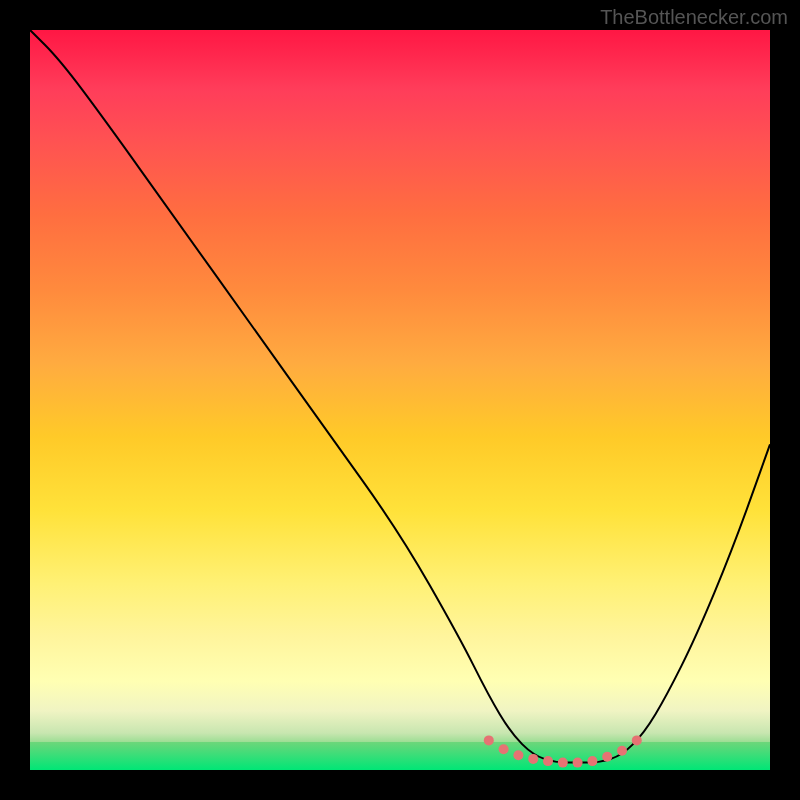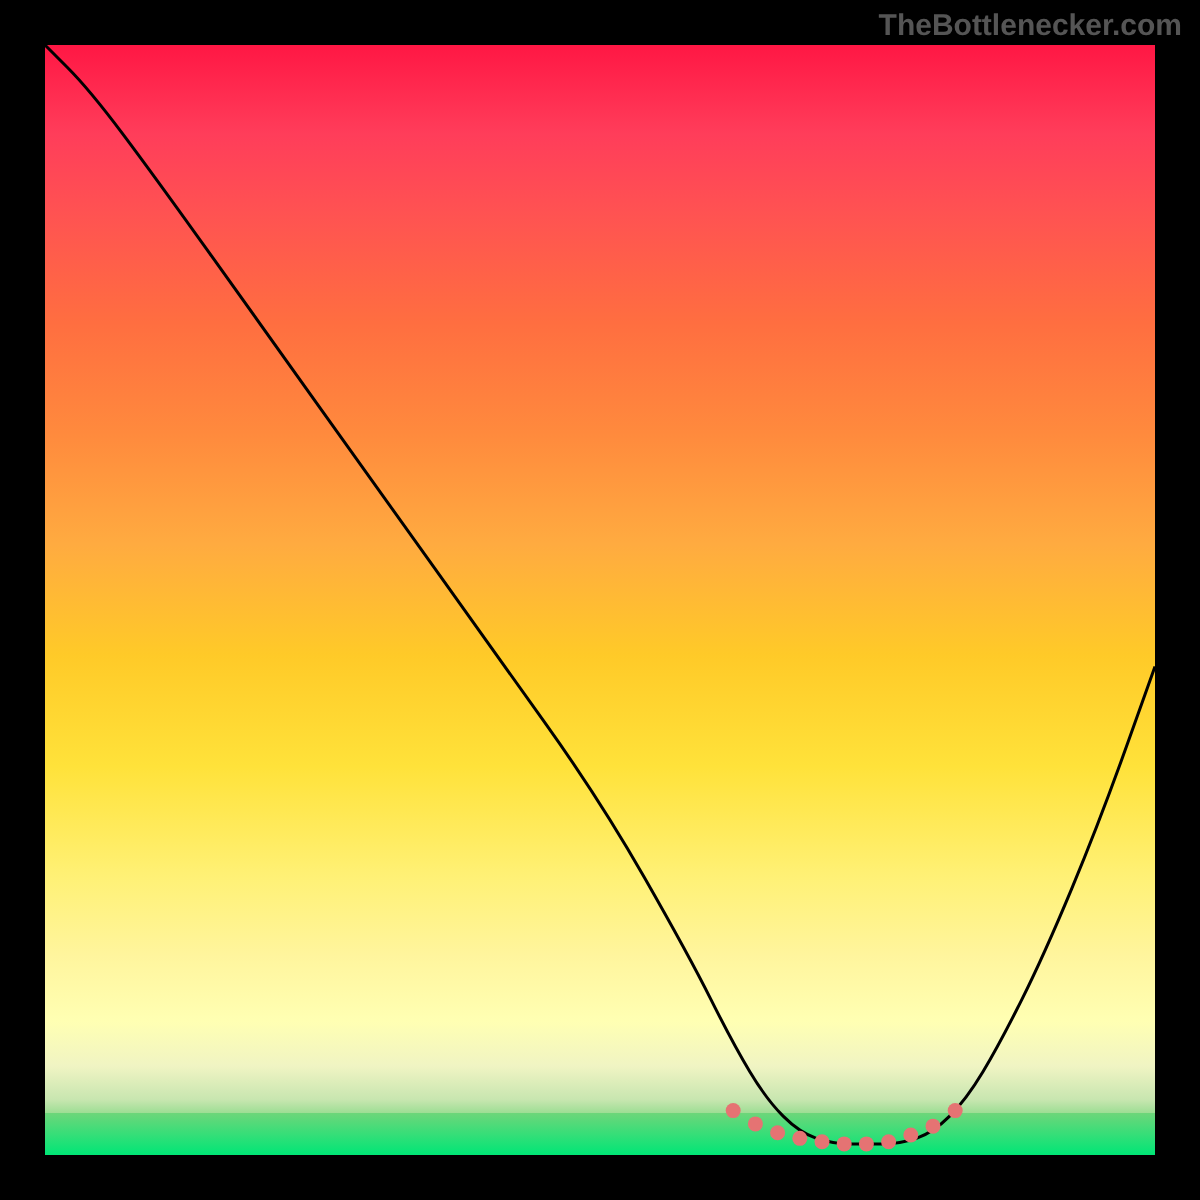--- a/index.html
+++ b/index.html
@@ -9,21 +9,21 @@
     background: #000;
     position: relative;
     font-family: Arial, sans-serif;
   }
   .watermark {
     position: absolute;
     top: 6px;
     right: 12px;
     color: #555;
     font-size: 20px;
-    font-weight: 700;
+    font-weight: 400;
     z-index: 10;
     text-align: right;
   }
   .plot-area {
     position: absolute;
     left: 30px;
     top: 30px;
     width: 740px;
     height: 740px;
     background: linear-gradient(to bottom,

